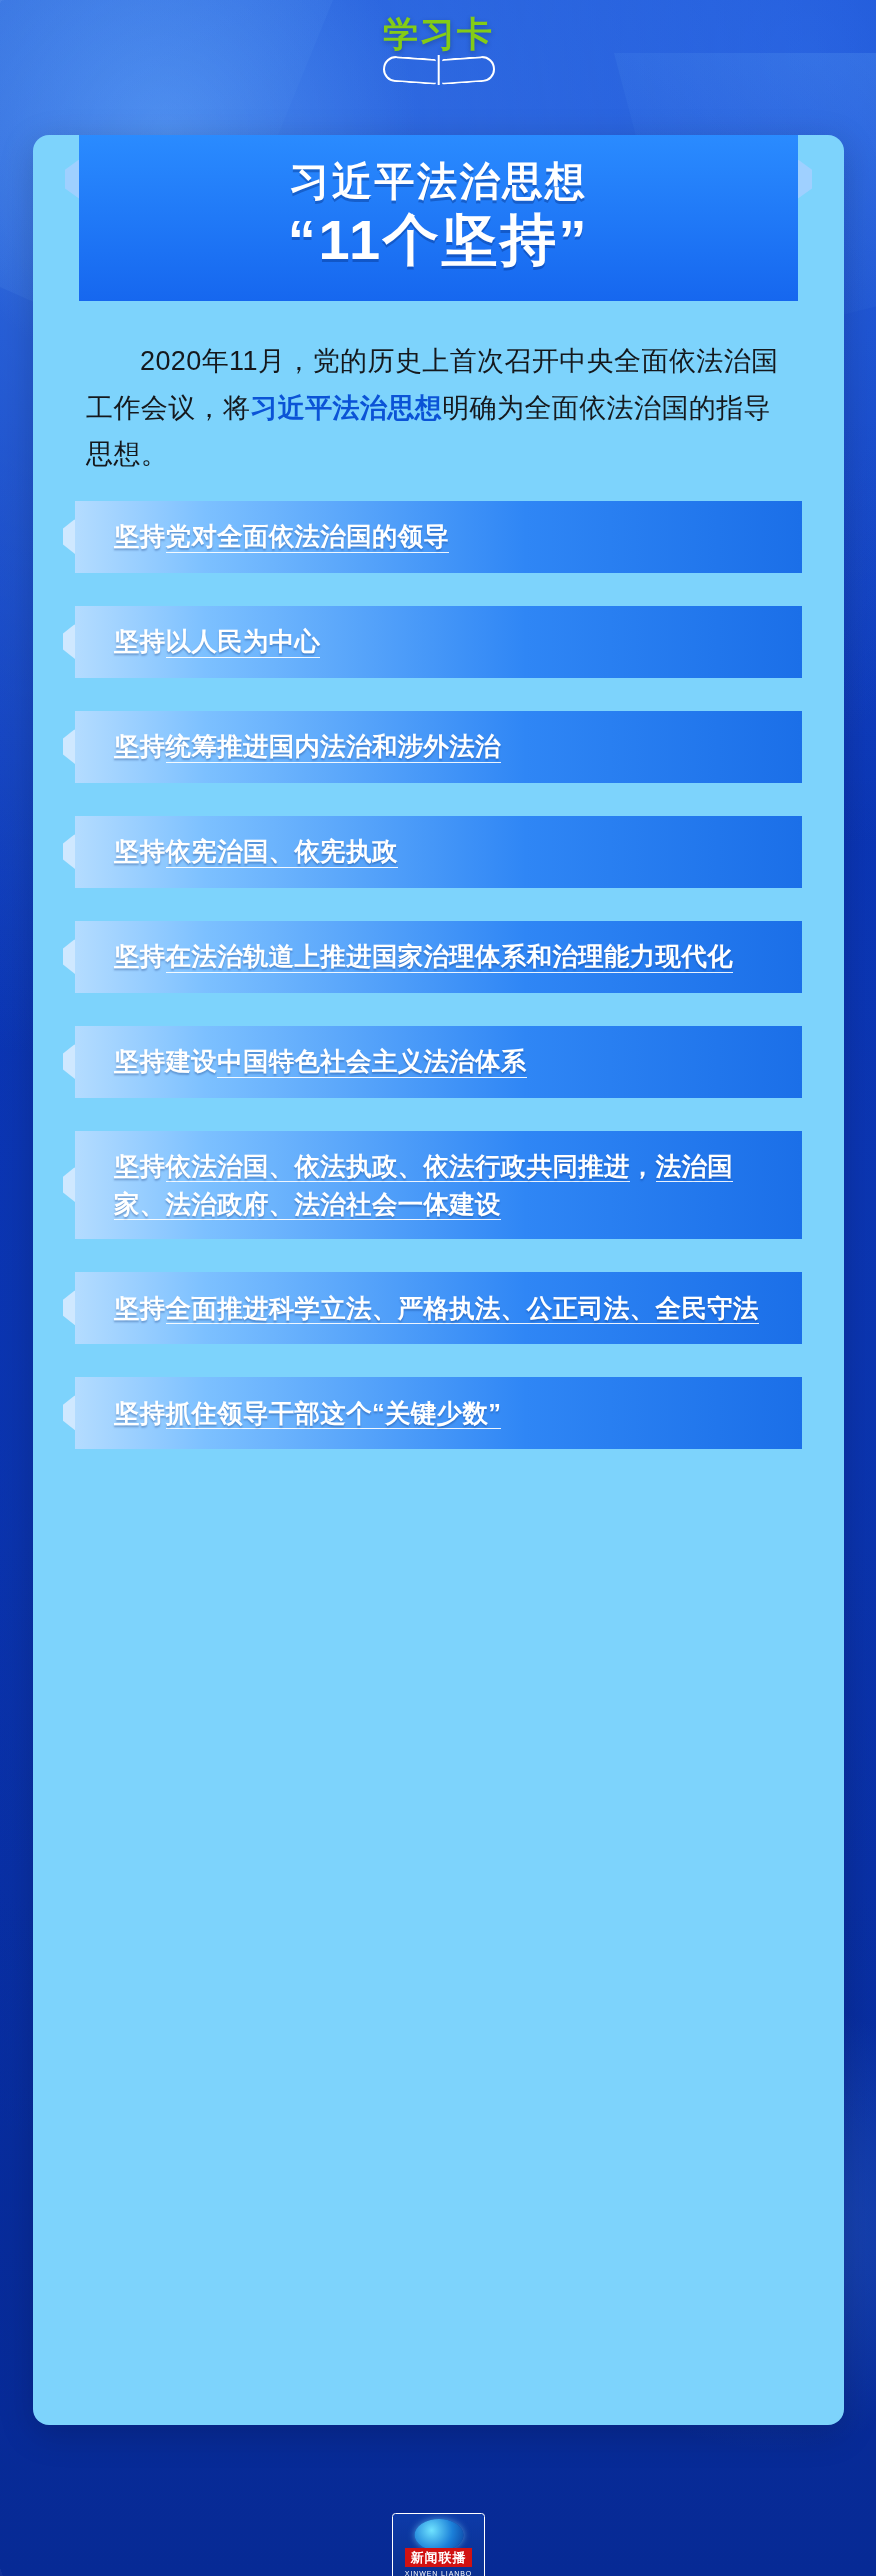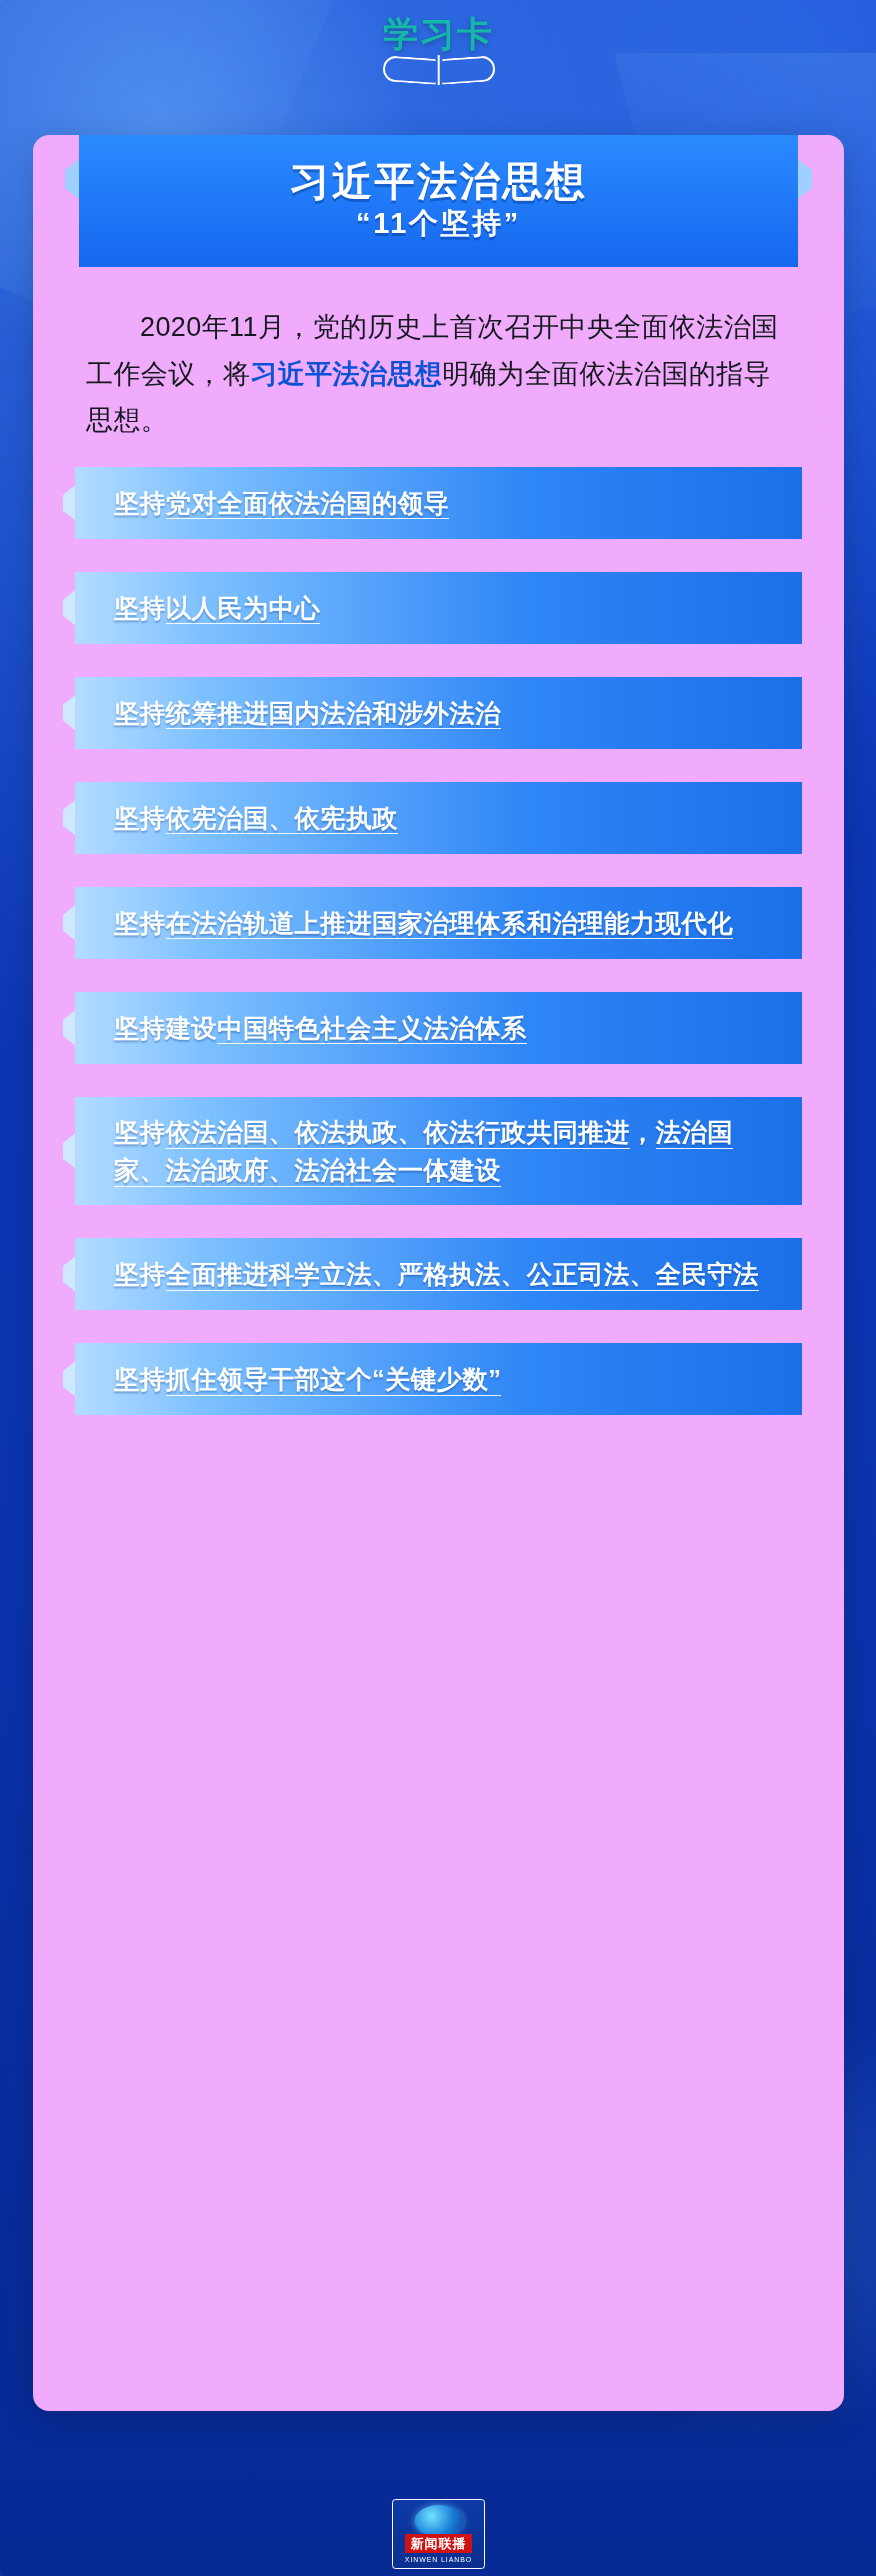--- a/index.html
+++ b/index.html
@@ -64,21 +64,21 @@
   
   .logo-wrap {
     position: relative;
     height: 103px;
     display: flex;
     align-items: center;
     justify-content: center;
     flex-direction: column;
   }
   .logo-text {
-    color: #14b8a6;
+    color: #84cc16;
     font-size: 35px;
     font-weight: bold;
     letter-spacing: 1.8px;
     line-height: 1;
     text-shadow: 0 1.8px 5.3px rgba(0,0,0,.25);
   }
   .logo-book {
     margin-top: 5.3px;
     width: 112px;
     height: 30px;
@@ -109,23 +109,23 @@
     left: 50%; top: -1.8px;
     width: 2.6px; height: 30px;
     background: #fff;
     transform: translateX(-50%);
   }
 
   
   .card {
     position: relative;
     margin: 0 33px;
-    background: #f0abfc;
+    background: #7dd3fc;
     border-radius: 16px;
-    padding: 0 0 31px 0;
+    padding: 0 0 45px 0;
     box-shadow: 0 8.8px 35px rgba(0,0,0,.18);
     min-height: 2245px;
   }
 
   
   .title-banner {
     position: relative;
     margin: 32px 46px 0 46px;
     background: linear-gradient(180deg, #2a8bff 0%, #1667ef 100%);
     padding: 23px 0 26px 0;
@@ -142,21 +142,21 @@
   .title-banner:before { left: -14px; clip-path: polygon(100% 0, 100% 100%, 0 74%, 0 26%); }
   .title-banner:after  { right: -14px; clip-path: polygon(0 0, 0 100%, 100% 74%, 100% 26%); }
   .title-line1 {
     font-size: 40px;
     font-weight: bold;
     letter-spacing: 2.6px;
     line-height: 1.18;
     text-shadow: 0 2.6px 0 rgba(0,40,120,.35);
   }
   .title-line2 {
-    font-size: 29px;
+    font-size: 56px;
     font-weight: bold;
     letter-spacing: 2.6px;
     line-height: 1.25;
     text-shadow: 0 2.6px 0 rgba(0,40,120,.35);
   }
 
   
   .intro {
     margin: 37px 53px 7px 53px;
     font-size: 27px;

